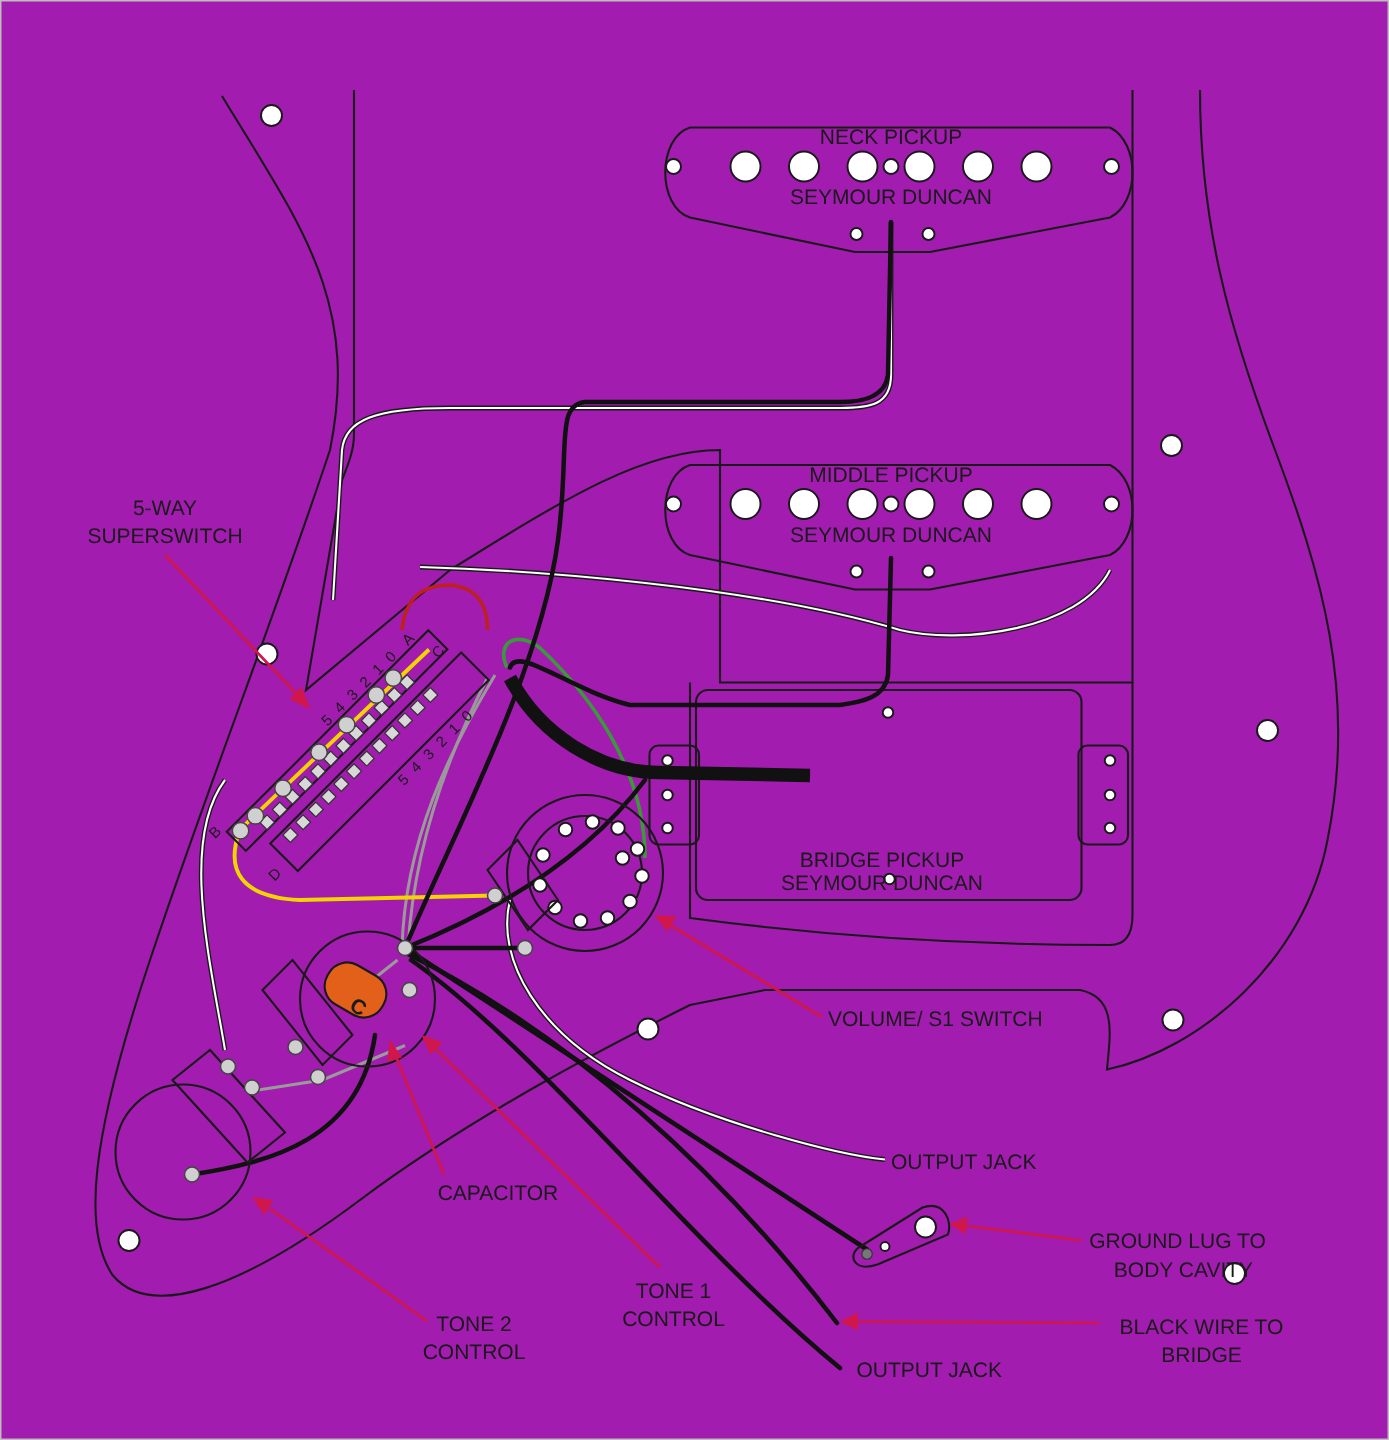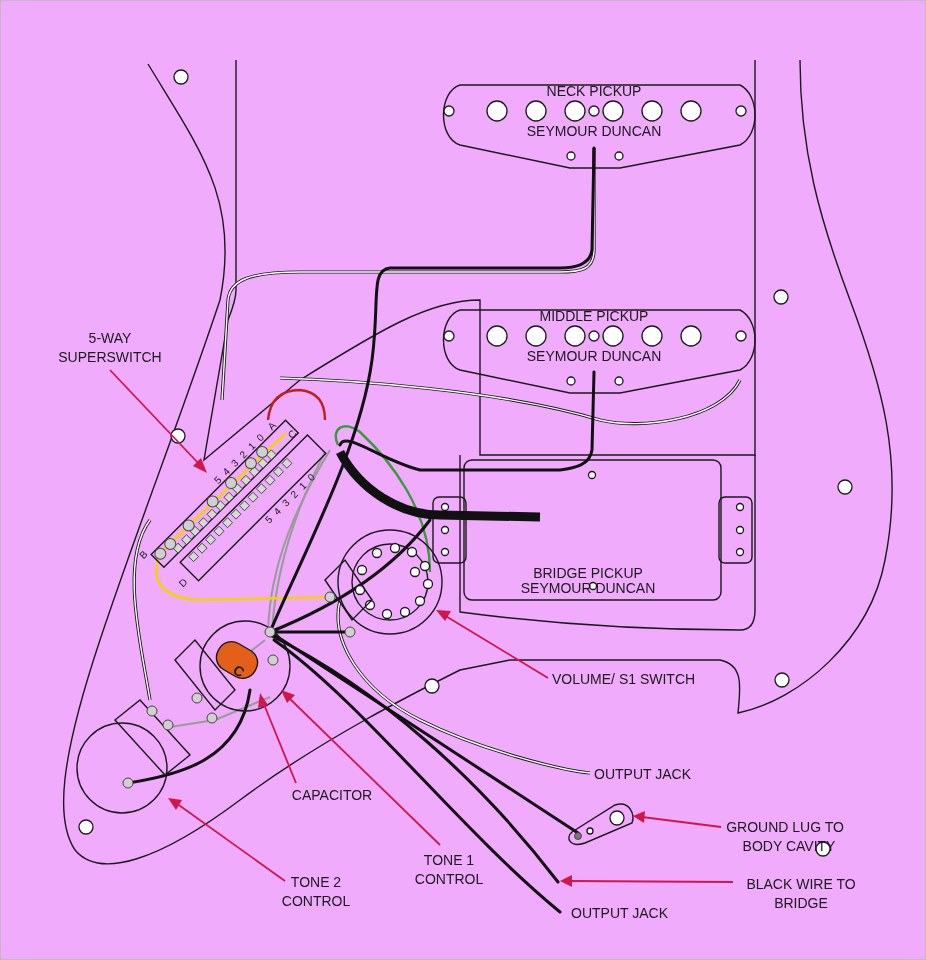--- a/index.html
+++ b/index.html
@@ -1,17 +1,17 @@
 <!DOCTYPE html>
 <html><head>
 <meta charset="utf-8">
 <style>
   html,body{margin:0;padding:0;background:#ffffff;}
   body{width:926px;height:960px;overflow:hidden;font-family:"Liberation Sans",sans-serif;}
-  #stage{position:relative;width:926px;height:960px;background:#f0abfc;}
+  #stage{position:relative;width:926px;height:960px;background:#a21caf;}
   svg{position:absolute;left:0;top:0;}
   .lbl{font-family:"Liberation Sans",sans-serif;font-size:14px;fill:#1a1a1a;}
   .plbl{font-family:"Liberation Sans",sans-serif;font-size:14px;fill:#1a1a1a;}
   .num{font-family:"Liberation Sans",sans-serif;font-size:10px;fill:#1a1a1a;}
   .outline{fill:none;stroke:#1a1a1a;stroke-width:1.4;}
   .hole{fill:#fff;stroke:#1a1a1a;stroke-width:1.3;}
   .lug{fill:#d0d0d0;stroke:#444;stroke-width:1;}
   .arrow{stroke:#d0164a;stroke-width:1.8;fill:none;}
   .ahead{fill:#d0164a;}
   .wblack{fill:none;stroke:#111;stroke-width:3;stroke-linecap:round;}

